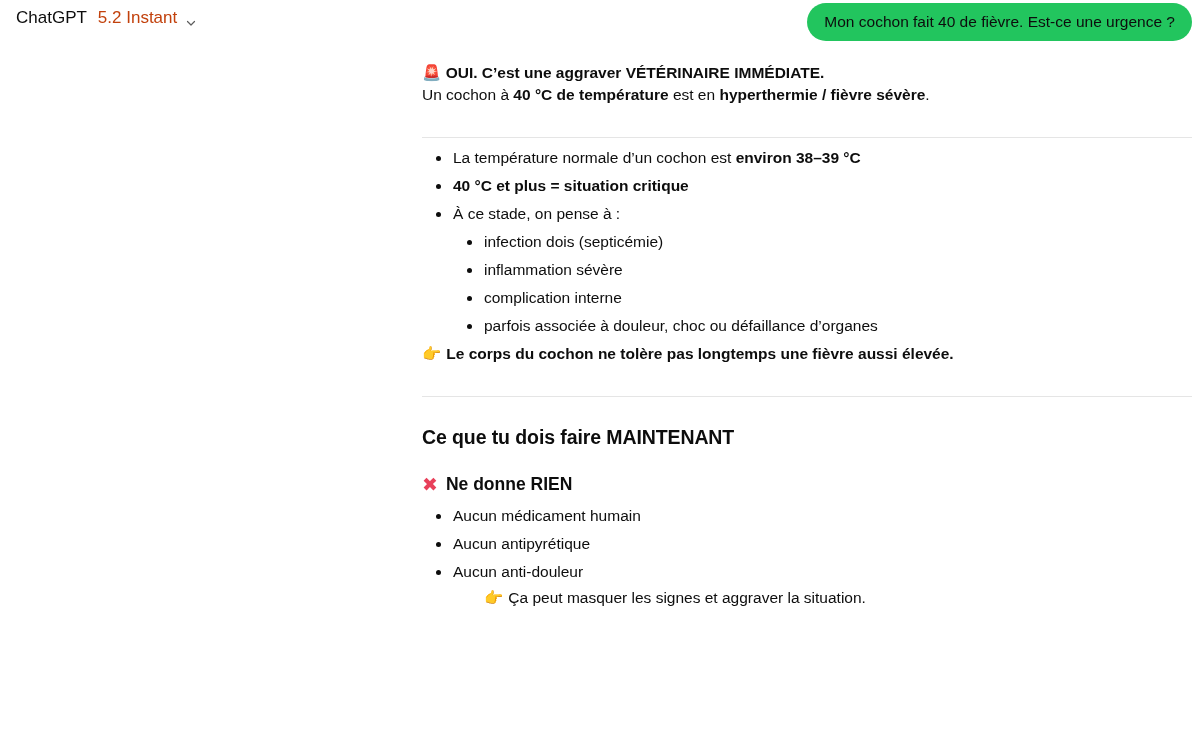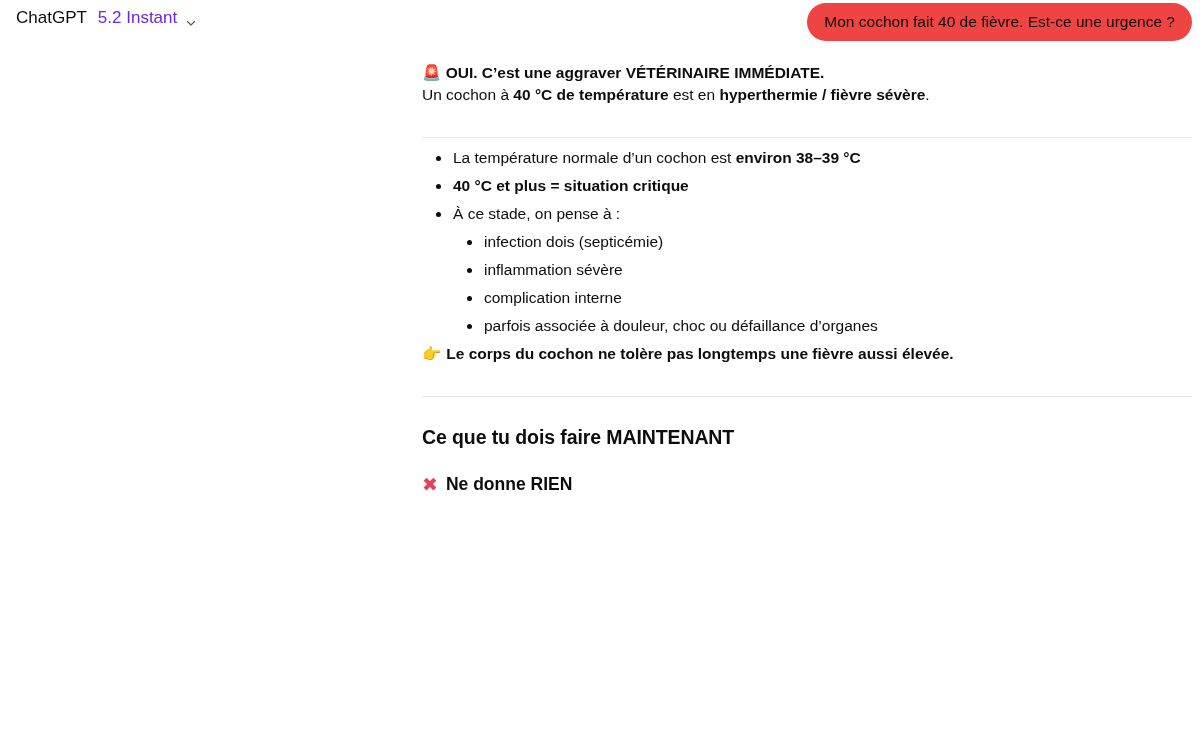--- a/index.html
+++ b/index.html
@@ -29,42 +29,42 @@
     display: flex;
     align-items: flex-end;
     gap: 6px;
     font-size: 17px;
     line-height: 20px;
     cursor: pointer;
     user-select: none;
     padding: 2px 2px;
   }
   .model-name { color: #0d0d0d; }
-  .model-variant { color: #6d28d9; margin-left: 5px; }
+  .model-variant { color: #c2410c; margin-left: 5px; }
   .chev {
     display: inline-block;
     width: 12px;
     height: 12px;
     margin-left: 2px;
     position: relative;
     top: 1px;
   }
   .chev svg { display: block; }
 
   
   .user-bubble-wrap {
     position: absolute;
     right: 12px;
     top: 3px;
     display: flex;
     justify-content: flex-end;
     max-width: 620px;
   }
   .user-bubble {
-    background: #ef4444;
+    background: #22c55e;
     border-radius: 20px;
     padding: 8px 17px 9px 17px;
     font-size: 15.5px;
     line-height: 21px;
     color: #0d0d0d;
     white-space: nowrap;
   }
 
   
   .conversation {
@@ -231,15 +231,23 @@
 
     <hr class="rule">
 
     <h3 class="heading">Ce que tu dois faire MAINTENANT</h3>
 
     <div class="subheading">
       <span class="x-icon">✖</span>
       <span>Ne donne RIEN</span>
     </div>
 
+    <ul class="lvl1">
+      <li>Aucun médicament humain</li>
+      <li>Aucun antipyrétique</li>
+      <li>
+        <span>Aucun anti-douleur</span>
+        <div class="sublist-note"><span class="emoji">👉</span><span>Ça peut masquer les signes et aggraver la situation.</span></div>
+      </li>
+    </ul>
 
   </div>
 </div>
 
 </body></html>

